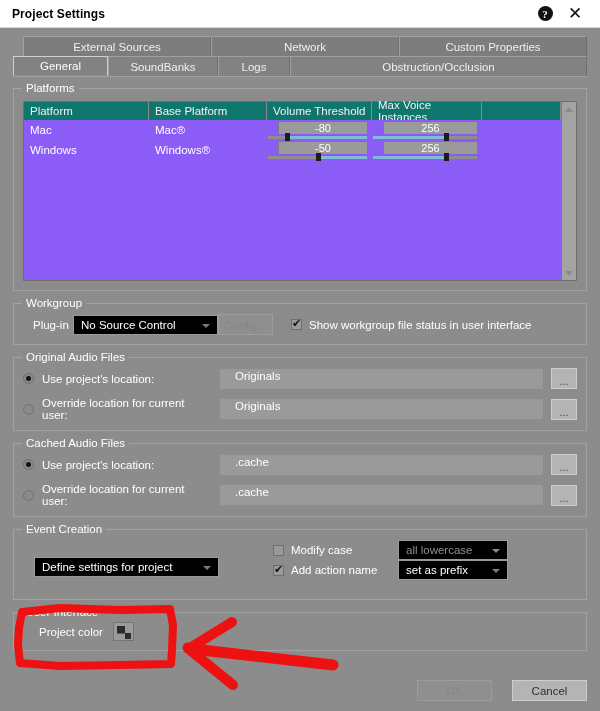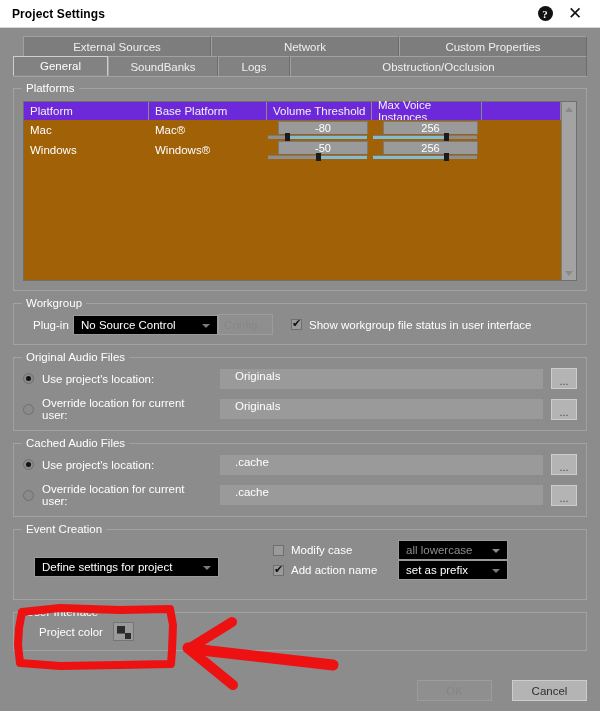--- a/index.html
+++ b/index.html
@@ -57,28 +57,28 @@
   
   .group { position: relative; border: 1px solid #a2a2a2; margin-top: 12px; padding: 10px 9px 9px 9px; }
   .group > .legend {
     position: absolute; top: -7px; left: 8px;
     background: #8c8c8c; padding: 0 4px; font-size: 11.5px; color: #ffffff;
   }
 
   
   .tablewrap { display: flex; border: 1px solid #6f6f6f; background: #9a9a9a; height: 180px; }
   .table { flex: 1; display: flex; flex-direction: column; }
-  .thead { display: flex; height: 18px; background: #6d28d9; }
+  .thead { display: flex; height: 18px; background: #0f766e; }
   .th {
     display: flex; align-items: center; padding-left: 6px;
     border-right: 1px solid #8a8a8a; color: #f2f2f2; font-size: 11.5px;
   }
   .c1 { width: 125px; } .c2 { width: 118px; } .c3 { width: 105px; } .c4 { width: 110px; }
   .c5 { flex: 1; }
-  .tbody { flex: 1; background: #a16207; }
+  .tbody { flex: 1; background: #8b5cf6; }
   .tr { display: flex; height: 20px; align-items: center; }
   .td { display: flex; align-items: center; padding-left: 6px; font-size: 11.5px; color: #ffffff; }
   .td.slidercell { padding-left: 0; padding-right: 4px; }
 
   .slider { position: relative; width: 100%; height: 19px; }
   .slider .valbox {
     position: absolute; top: 0; left: 11px; right: 0; height: 13px;
     background: #9a9a9a; border: 1px solid #7a7a7a; border-bottom: none;
     color: #ffffff; font-size: 11px; text-align: center; line-height: 12px;
   }

